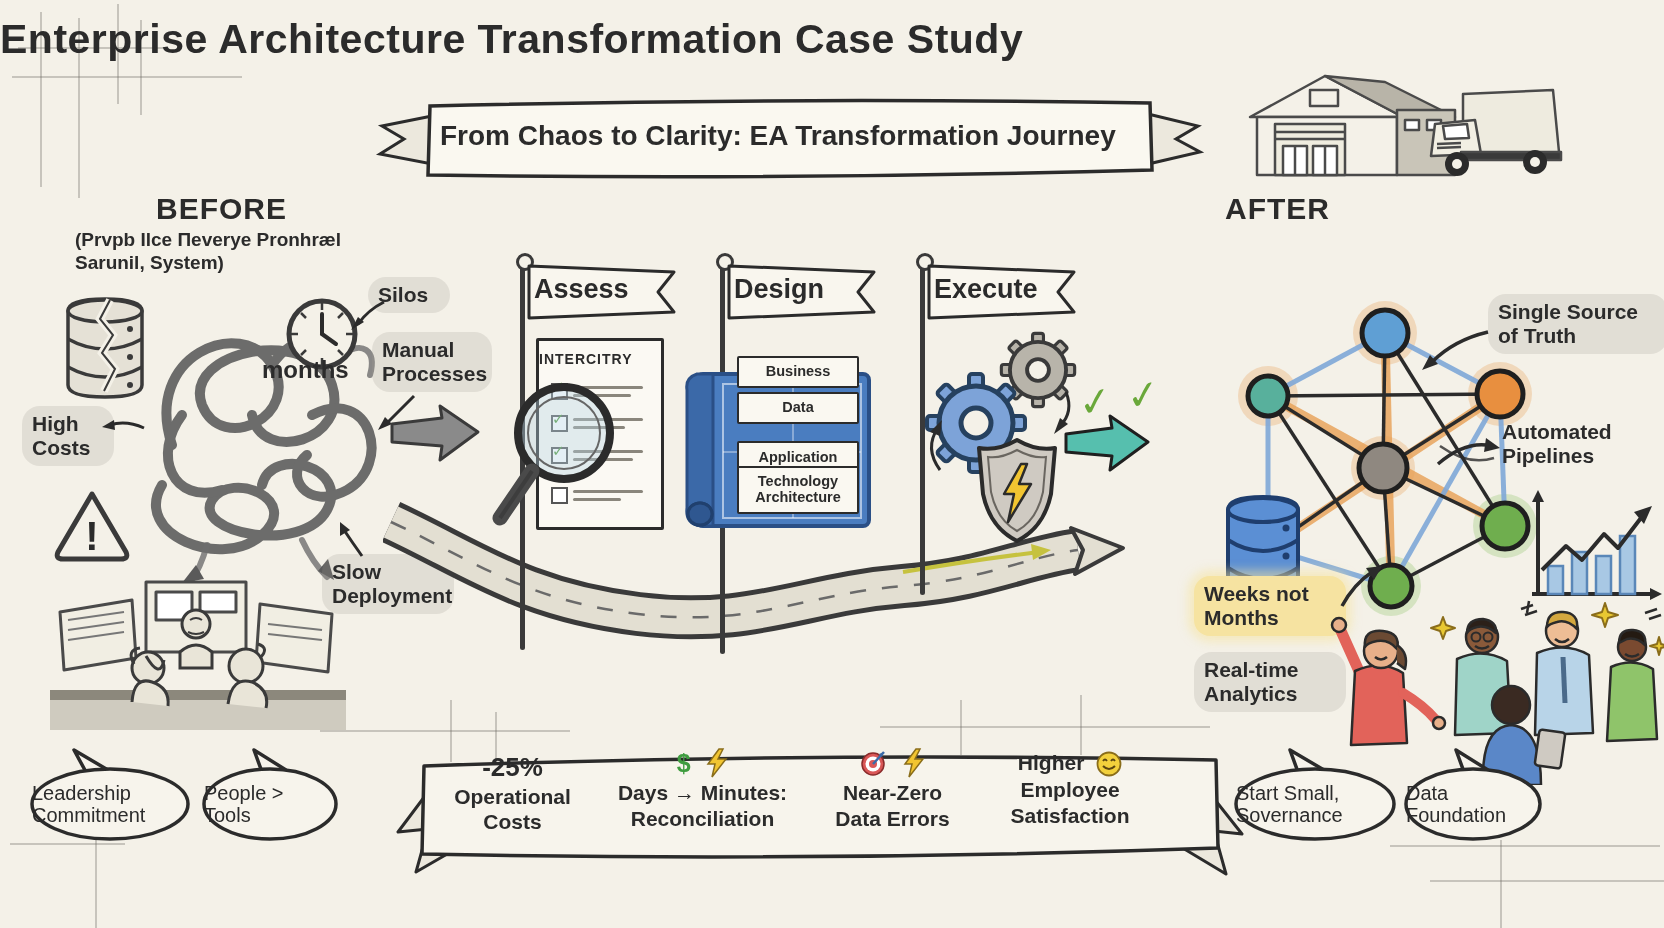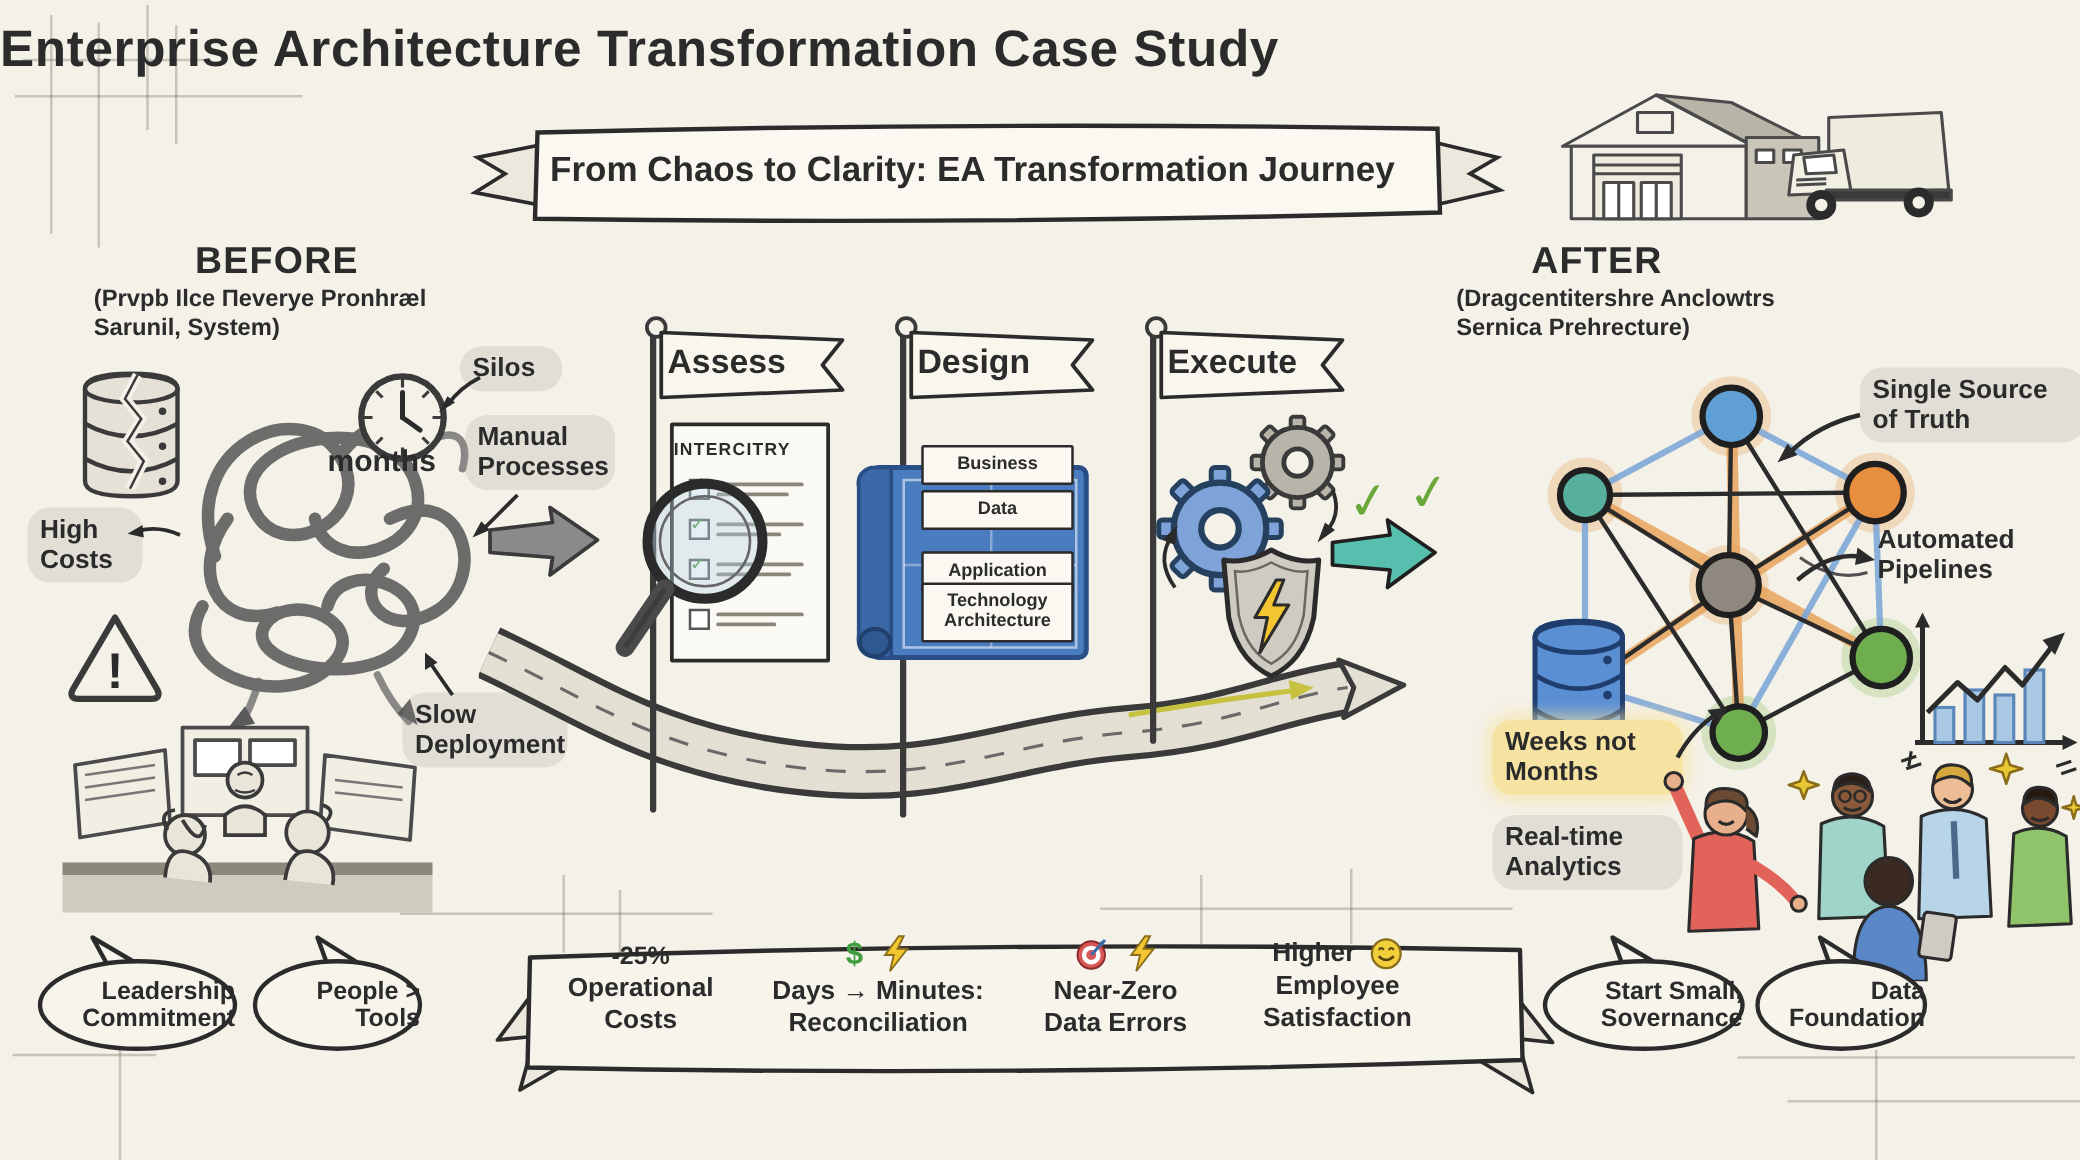--- a/index.html
+++ b/index.html
@@ -19,22 +19,22 @@
   .blob{background:rgba(160,155,145,.22);border-radius:18px;padding:6px 10px;}
   .blob-y{background:#f6e3a1;border-radius:16px;padding:6px 10px;box-shadow:0 0 10px 6px rgba(246,227,161,.55);}
   .flag-label{font-size:27px;font-weight:bold;}
   .pole{position:absolute;width:5px;background:#3a3a3a;border-radius:3px;}
   .pole:before{content:"";position:absolute;top:-9px;left:-4px;width:12px;height:12px;
     border:3px solid #3a3a3a;border-radius:50%;background:#f4f1e8;}
   .bp-box{position:absolute;left:0;width:118px;background:#faf8f1;border:2.5px solid #2b2b2b;
     border-radius:2px;text-align:center;font-weight:bold;font-size:14.5px;line-height:1.1;
     display:flex;align-items:center;justify-content:center;}
   .result{position:absolute;text-align:center;font-size:21px;font-weight:bold;line-height:1.22;}
-  .result .big{font-size:20px;}
-  .bubble-text{position:absolute;text-align:right;font-size:20px;font-weight:bold;line-height:1.12;}
+  .result .big{font-size:26px;}
+  .bubble-text{position:absolute;text-align:left;font-size:20px;font-weight:normal;line-height:1.12;}
   .gridline{position:absolute;background:#6a675f;opacity:.32;}
   .checks{font-size:40px;font-weight:bold;color:#6aa83a;transform:rotate(-8deg);letter-spacing:2px;}
   .doc{position:absolute;background:#fbf9f3;border:3px solid #2b2b2b;border-radius:2px;}
   .doc-line{position:absolute;height:3px;background:#8a867c;border-radius:2px;}
   .doc-check{position:absolute;font-size:15px;font-weight:bold;color:#4d9636;}
   .doc-boxsq{position:absolute;width:13px;height:13px;border:2px solid #555;background:#fff;}
   .ico-dollar{color:#3f9c3f;font-size:25px;font-weight:bold;vertical-align:middle;}
   svg{display:block;}
 </style>
 </head>
@@ -334,22 +334,20 @@
     <path d="M 44,14 C 55,20 66,22 73,21 L 70,56 C 65,79 55,89 44,95 C 33,89 23,79 18,56 L 15,21 C 22,22 33,20 44,14 Z" fill="none" stroke="#6a6660" stroke-width="2"></path>
     <polygon points="48,28 31,58 41,58 35,86 58,48 46,48 54,28" fill="#f2c531" stroke="#2b2b2b" stroke-width="2.5" stroke-linejoin="round"></polygon>
   </svg>
 
   <div class="abs checks" style="left:1078px;top:374px;width:100px;">✓ ✓</div>
   <svg class="abs" style="left:1064px;top:412px;" width="88" height="60" viewBox="0 0 88 60">
     <polygon points="2,22 48,16 46,4 84,30 46,58 48,44 2,40" fill="#56bfae" stroke="#1f1f1f" stroke-width="3" stroke-linejoin="round"></polygon>
   </svg>
 
   <div class="abs heading ctr" style="left:1225px;top:192px;width:200px;">AFTER</div>
-  <div class="abs subtitle ctr pre" style="left:1165px;top:228px;width:320px;">(Dragcentitershre Anclowtrs
-Sernica Prehrecture)</div>
 
   <svg class="abs" style="left:1183px;top:293px;" width="365" height="335" viewBox="0 0 365 335">
     <g opacity=".3">
       <circle cx="202" cy="40" r="32" fill="#e8a055"></circle>
       <circle cx="85" cy="103" r="30" fill="#e8a055"></circle>
       <circle cx="317" cy="101" r="32" fill="#e8a055"></circle>
       <circle cx="200" cy="175" r="32" fill="#e8a055"></circle>
       <circle cx="322" cy="233" r="32" fill="#8fc46a"></circle>
       <circle cx="208" cy="293" r="30" fill="#8fc46a"></circle>
     </g>

